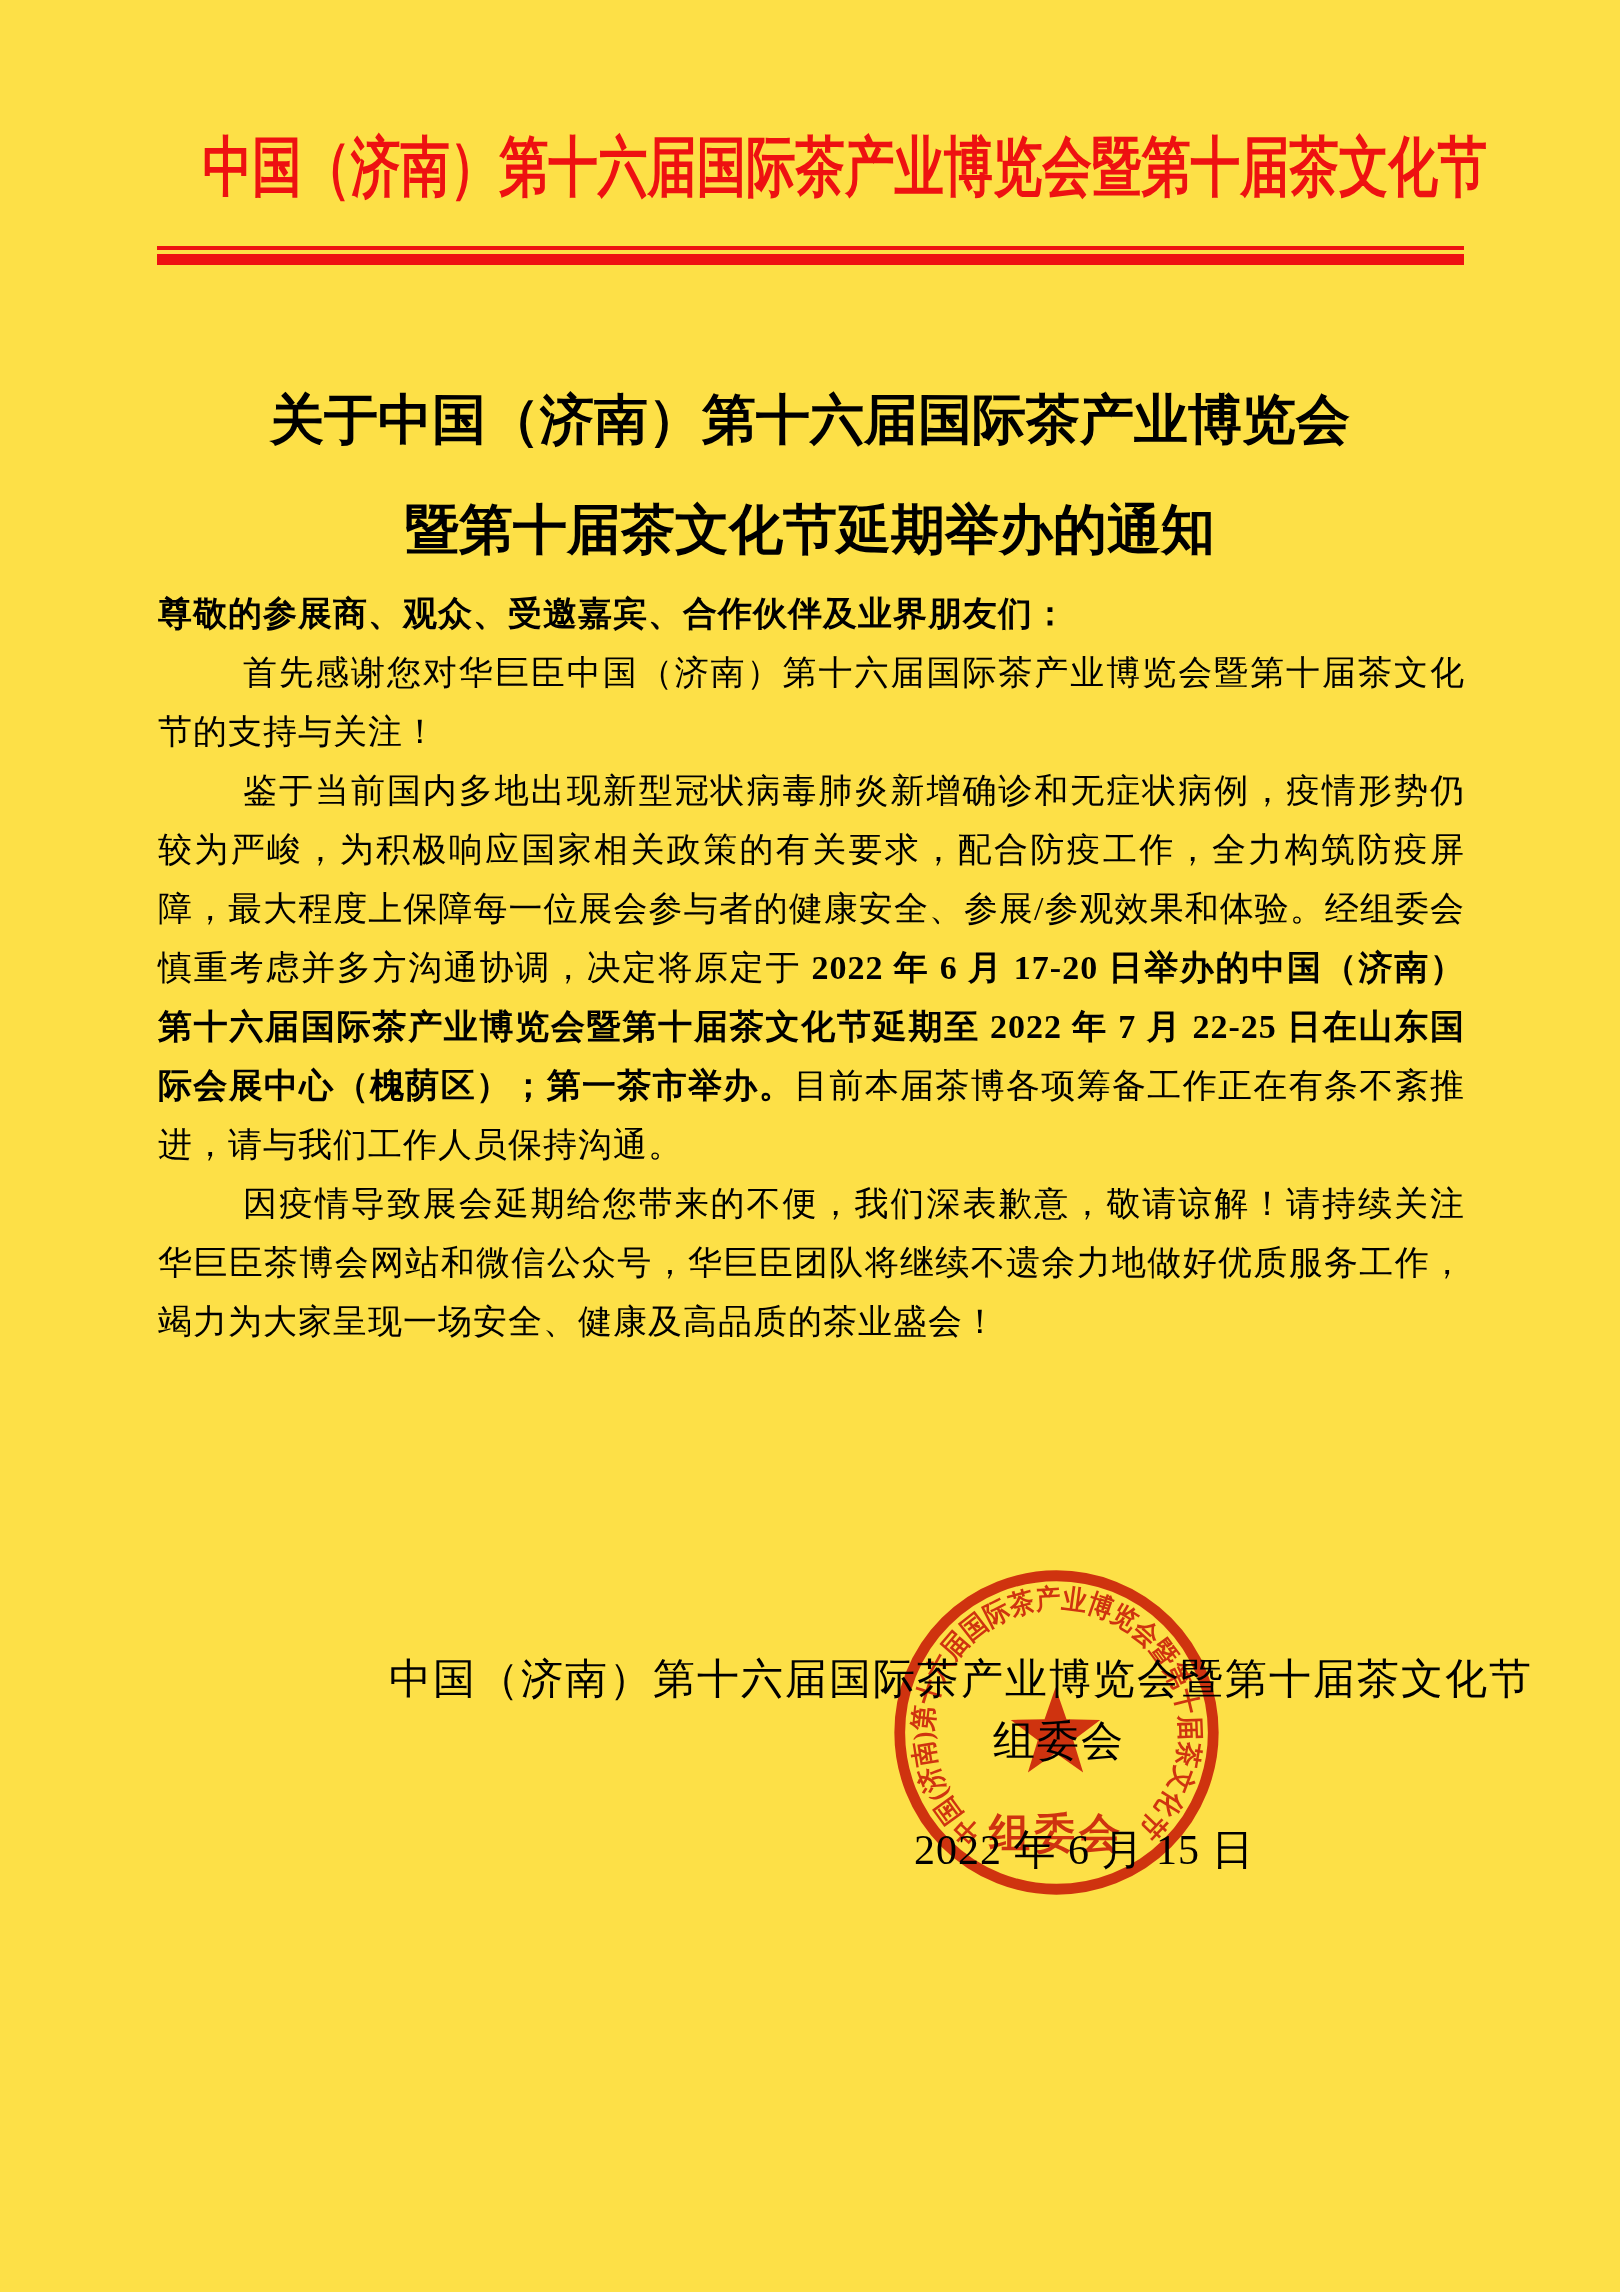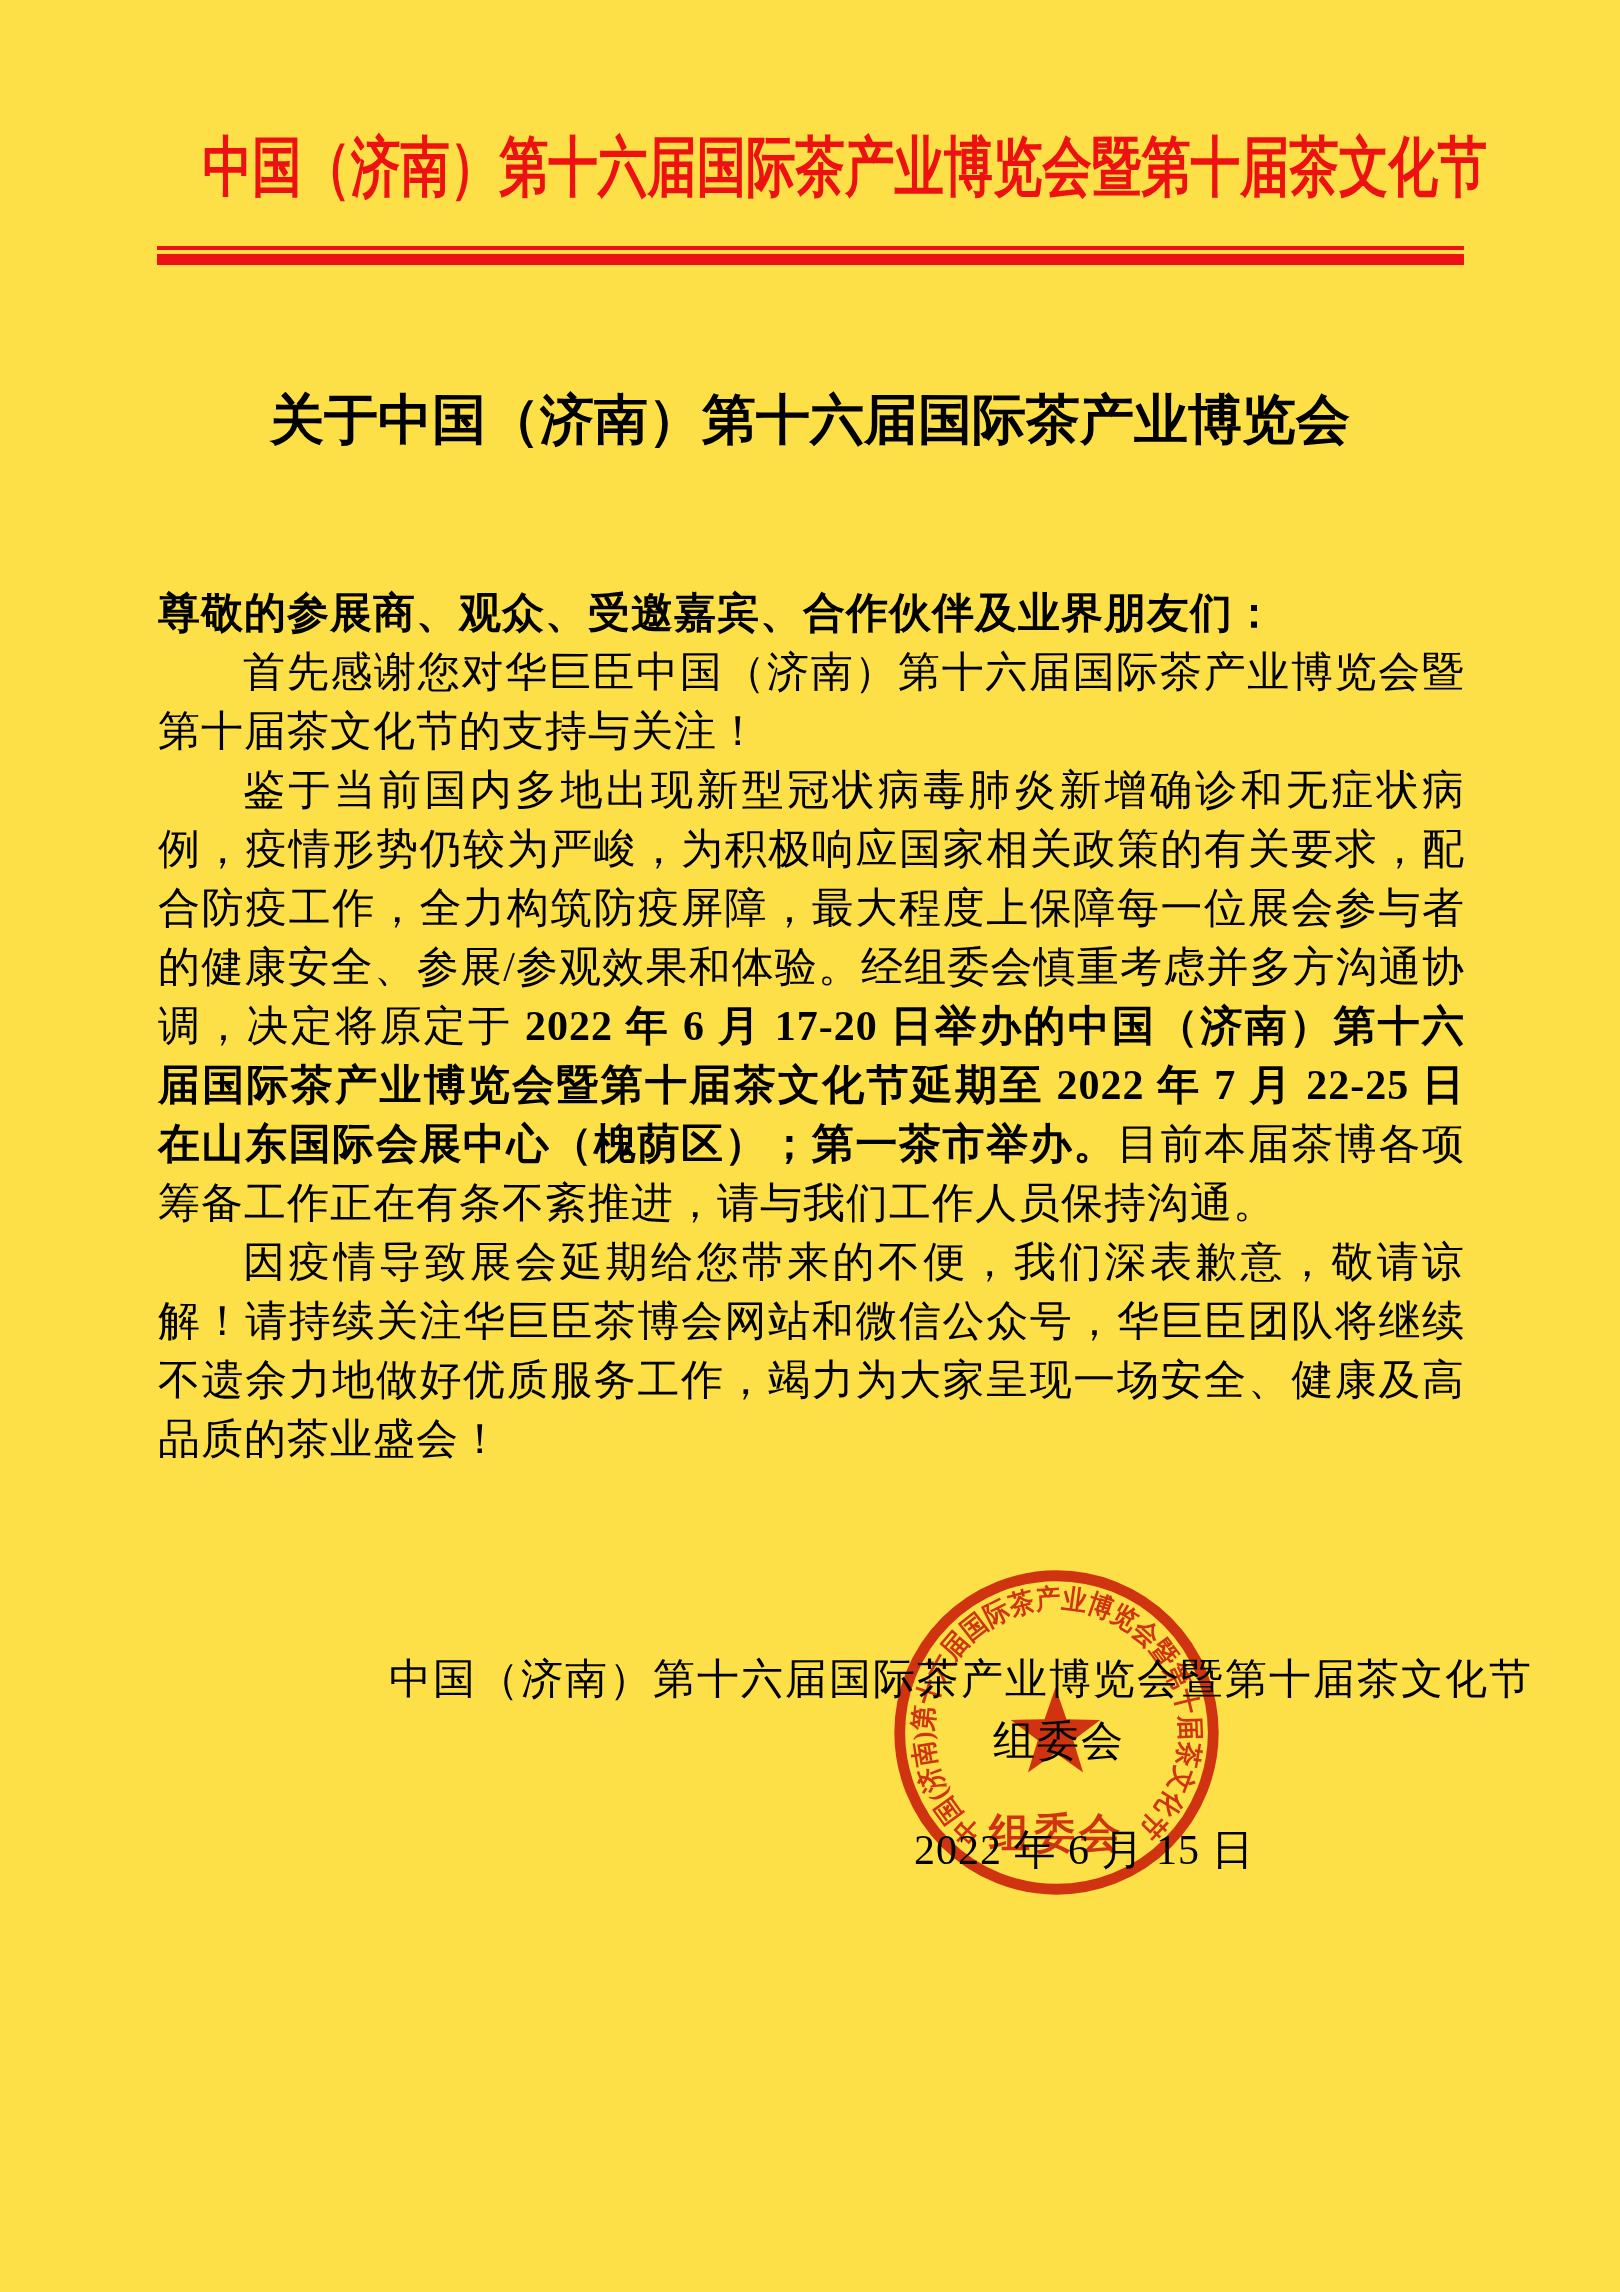--- a/index.html
+++ b/index.html
@@ -39,21 +39,21 @@
     position: absolute;
     top: 365px; left: 0; width: 1620px;
     text-align: center;
     font-size: 54px;
     font-weight: bold;
     line-height: 110px;
   }
   .body-text {
     position: absolute;
     top: 584px; left: 158px; width: 1307px;
-    font-size: 42px;
+    font-size: 34px;
     line-height: 59px;
     text-align: justify;
     letter-spacing: 1px;
   }
   .body-text p { margin: 0; text-indent: 85px; }
   .salutation { font-weight: bold; text-indent: 0 !important; }
   .bold-run { font-weight: bold; }
   .sig-line1 {
     position: absolute; top: 1651px; left: 389px;
     font-size: 42px; letter-spacing: 2px; white-space: nowrap; z-index: 2;
@@ -81,20 +81,21 @@
 
   <div class="header-title">
     <span class="condense">中国（济南）第十六届国际茶产业博览会暨第十届茶文化节</span>
   </div>
 
   <div class="rule-thin"></div>
   <div class="rule-thick"></div>
 
   <div class="doc-title">
     <div>关于中国（济南）第十六届国际茶产业博览会</div>
+    <div>暨第十届茶文化节延期举办的通知</div>
   </div>
 
   <div class="body-text">
     <p class="salutation">尊敬的参展商、观众、受邀嘉宾、合作伙伴及业界朋友们：</p>
     <p>首先感谢您对华巨臣中国（济南）第十六届国际茶产业博览会暨第十届茶文化节的支持与关注！</p>
     <p><span>鉴于当前国内多地出现新型冠状病毒肺炎新增确诊和无症状病例，疫情形势仍较为严峻，为积极响应国家相关政策的有关要求，配合防疫工作，全力构筑防疫屏障，最大程度上保障每一位展会参与者的健康安全、参展/参观效果和体验。经组委会慎重考虑并多方沟通协调，决定将原定于 </span><span class="bold-run">2022 年 6 月 17-20 日举办的中国（济南）第十六届国际茶产业博览会暨第十届茶文化节延期至 2022 年 7 月 22-25 日在山东国际会展中心（槐荫区）；第一茶市举办。</span><span>目前本届茶博各项筹备工作正在有条不紊推进，请与我们工作人员保持沟通。</span></p>
     <p>因疫情导致展会延期给您带来的不便，我们深表歉意，敬请谅解！请持续关注华巨臣茶博会网站和微信公众号，华巨臣团队将继续不遗余力地做好优质服务工作，竭力为大家呈现一场安全、健康及高品质的茶业盛会！</p>
   </div>
 
   <div class="sig-line1">中国（济南）第十六届国际茶产业博览会暨第十届茶文化节</div>

